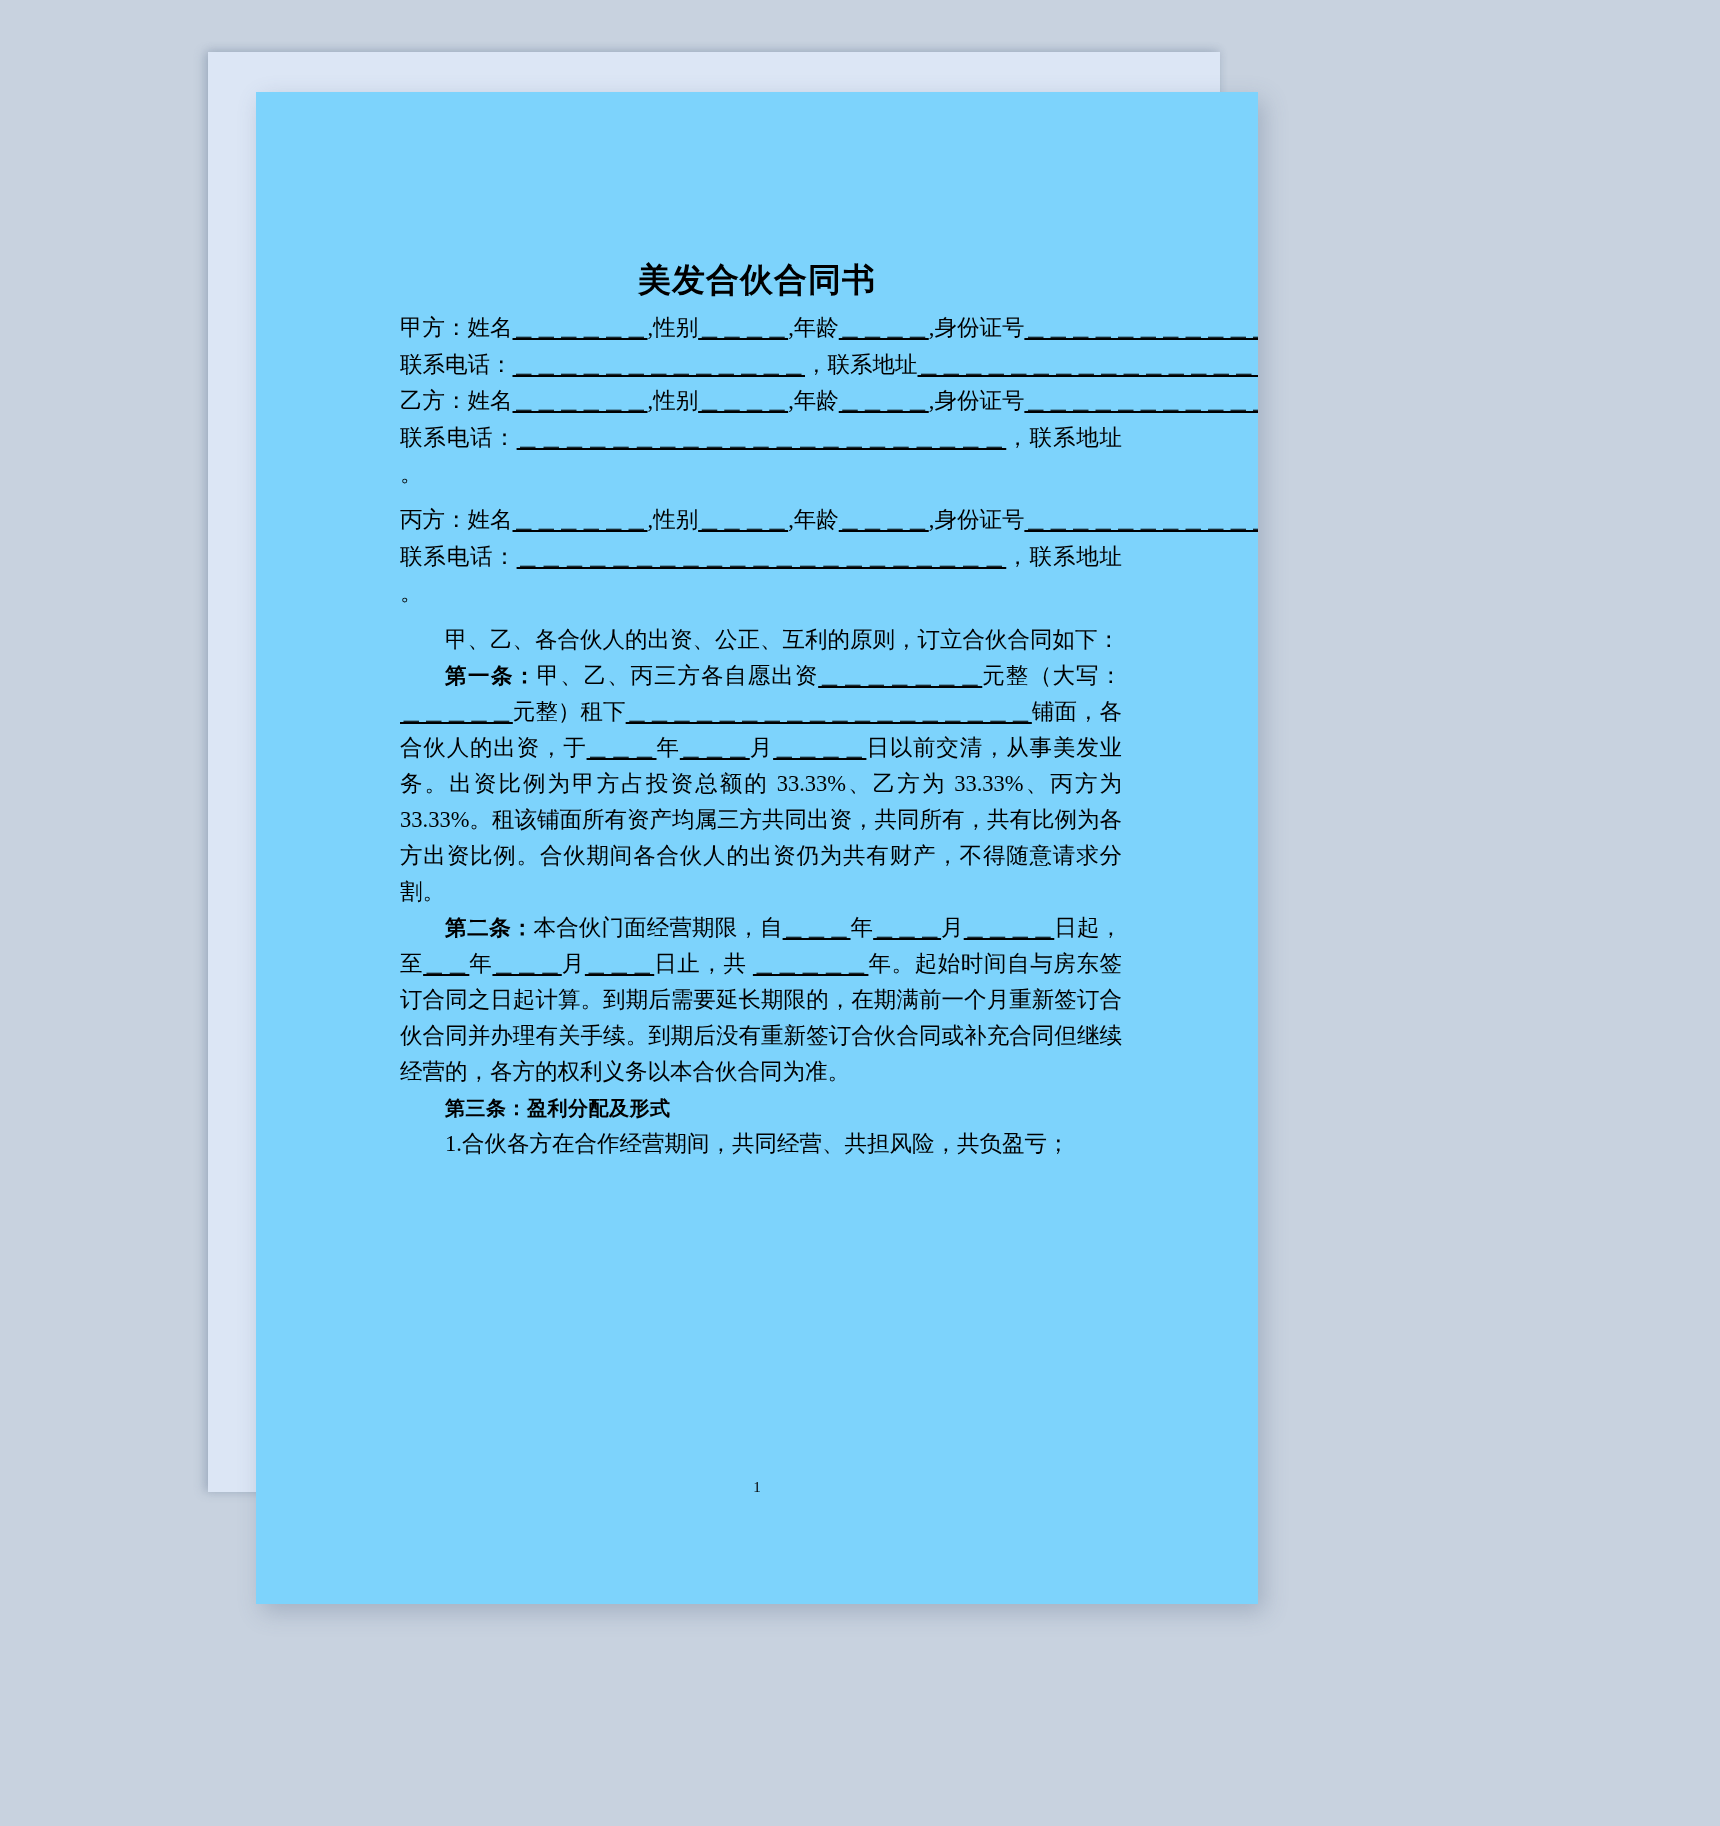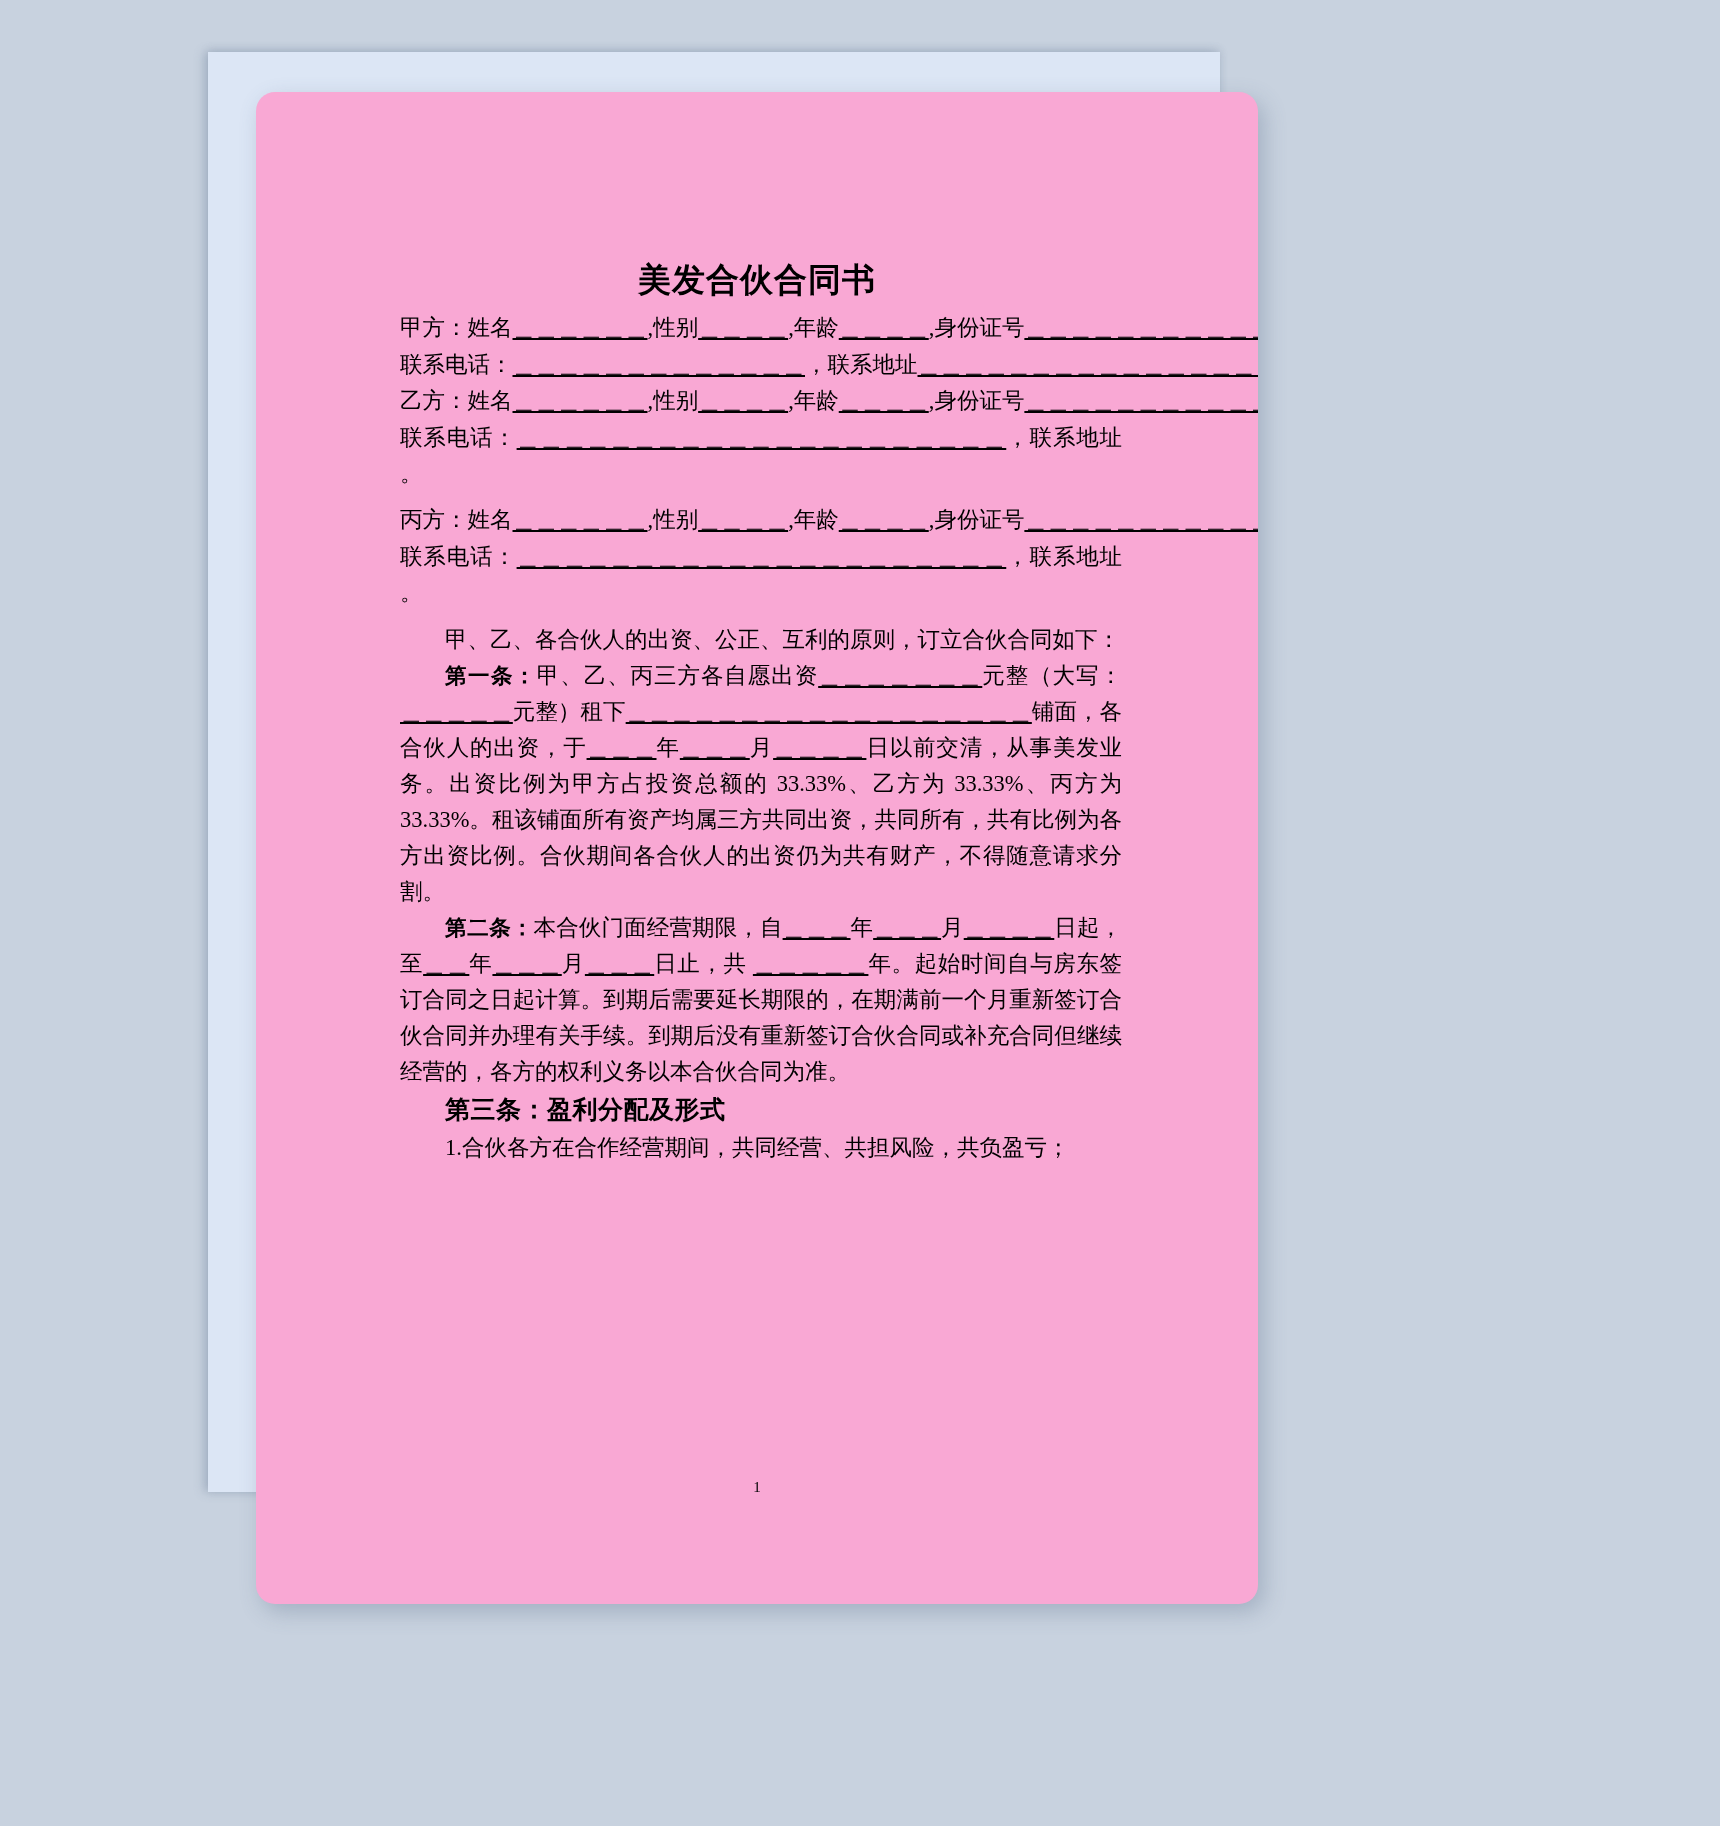--- a/index.html
+++ b/index.html
@@ -31,24 +31,23 @@
     box-shadow: -4px 0 10px rgba(90,110,140,0.28),
                  0 -2px 8px rgba(90,110,140,0.18);
   }
 
   .page {
     position: absolute;
     left: 256px;
     top: 92px;
     width: 1002px;
     height: 1512px;
-    background: #f9a8d4;
+    background: #7dd3fc;
     box-shadow: 6px 8px 22px rgba(80,100,130,0.30);
     overflow: hidden;
-    border-radius: 19px;
   }
 
   .page-inner {
     position: absolute;
     left: 0;
     top: 0;
     width: 1002px;
     height: 1512px;
     padding: 0;
     box-sizing: border-box;
@@ -118,21 +117,21 @@
   b.clause {
     font-family: Liberation Serif, serif;
     font-weight: bold;
     font-size: 21.5px;
     letter-spacing: 0.5px;
   }
 
   b.clause-full {
     font-family: "DejaVu Sans", "Liberation Sans", sans-serif;
     font-weight: bold;
-    font-size: 25px;
+    font-size: 20px;
     letter-spacing: 0.5px;
   }
 
   .blank {
     text-decoration: underline;
     text-decoration-thickness: 1.5px;
     text-underline-offset: 3px;
     white-space: pre;
   }
 

